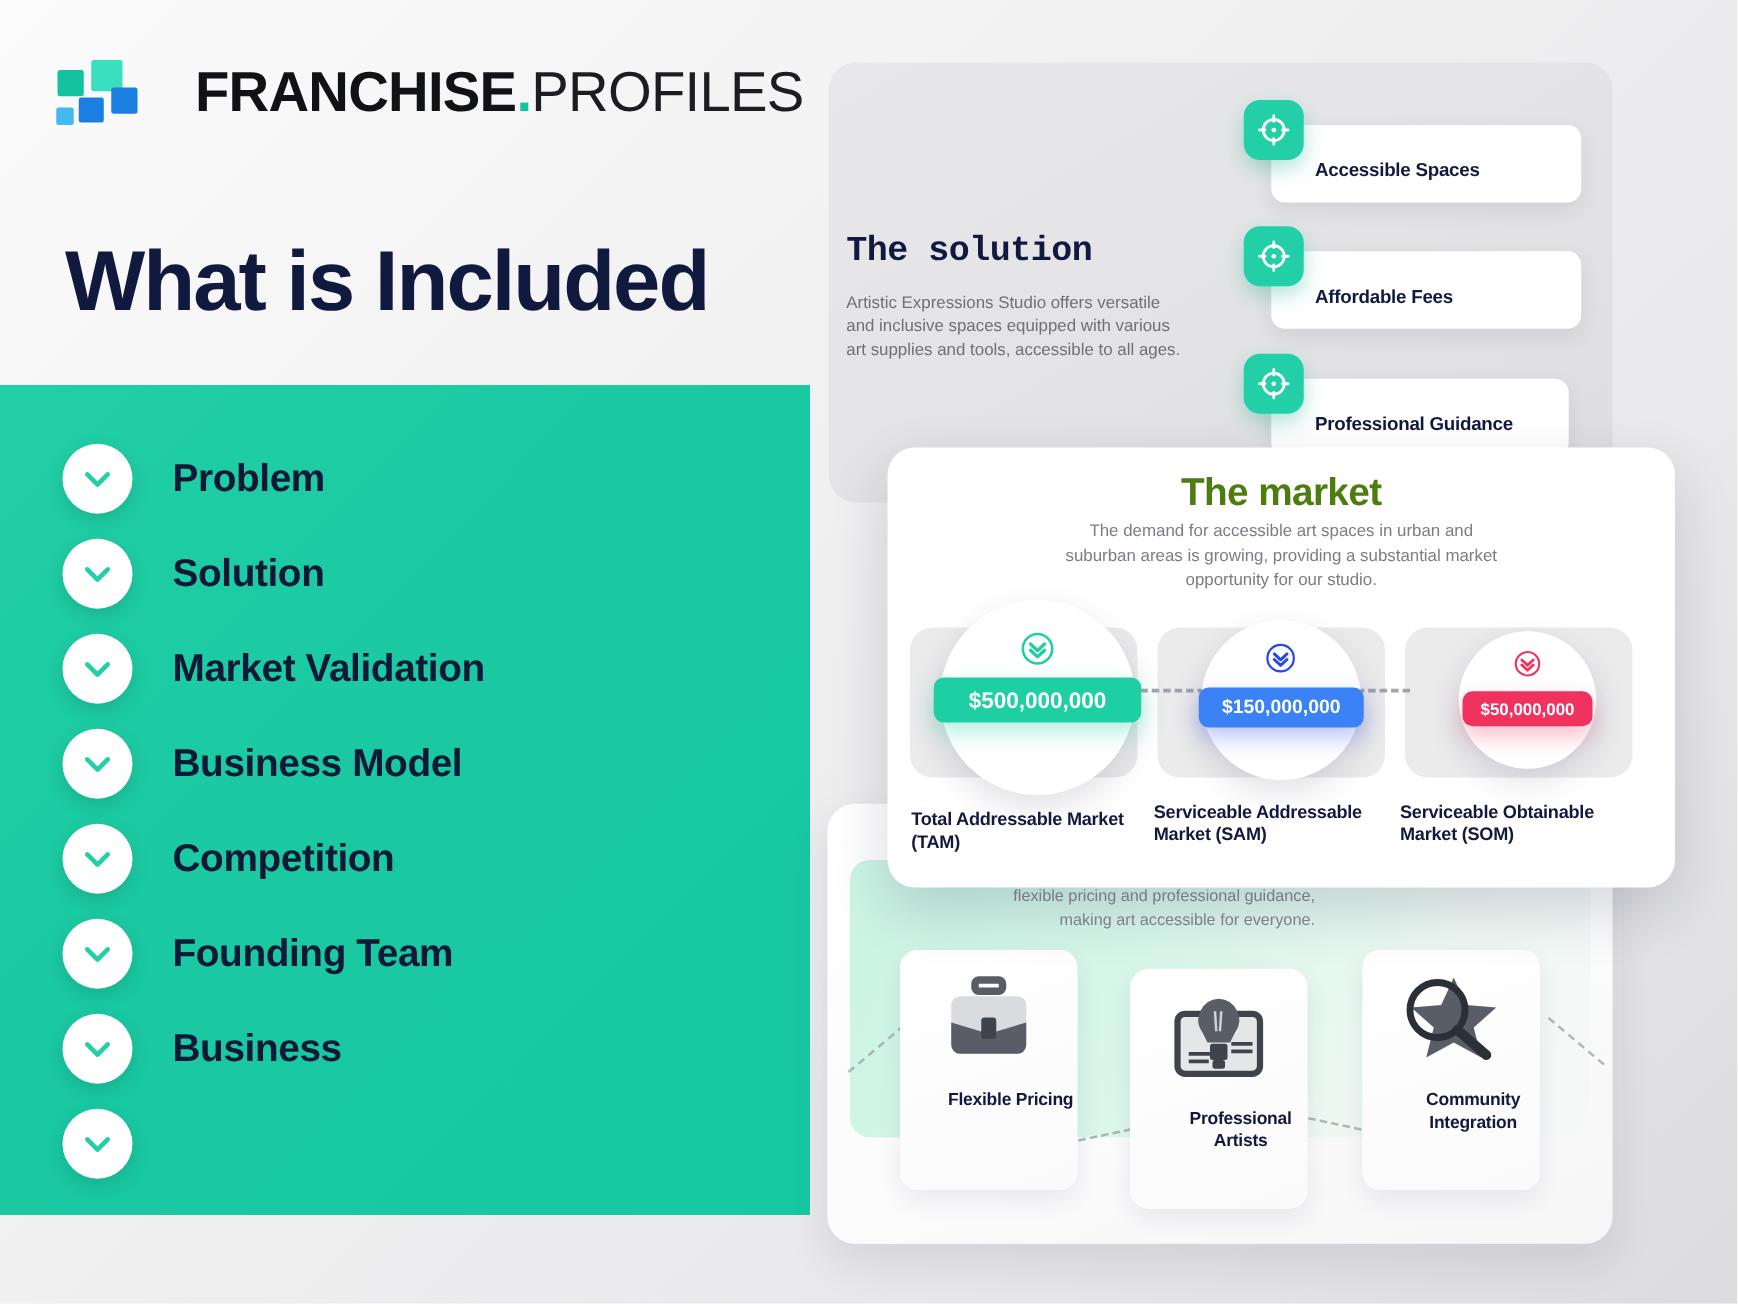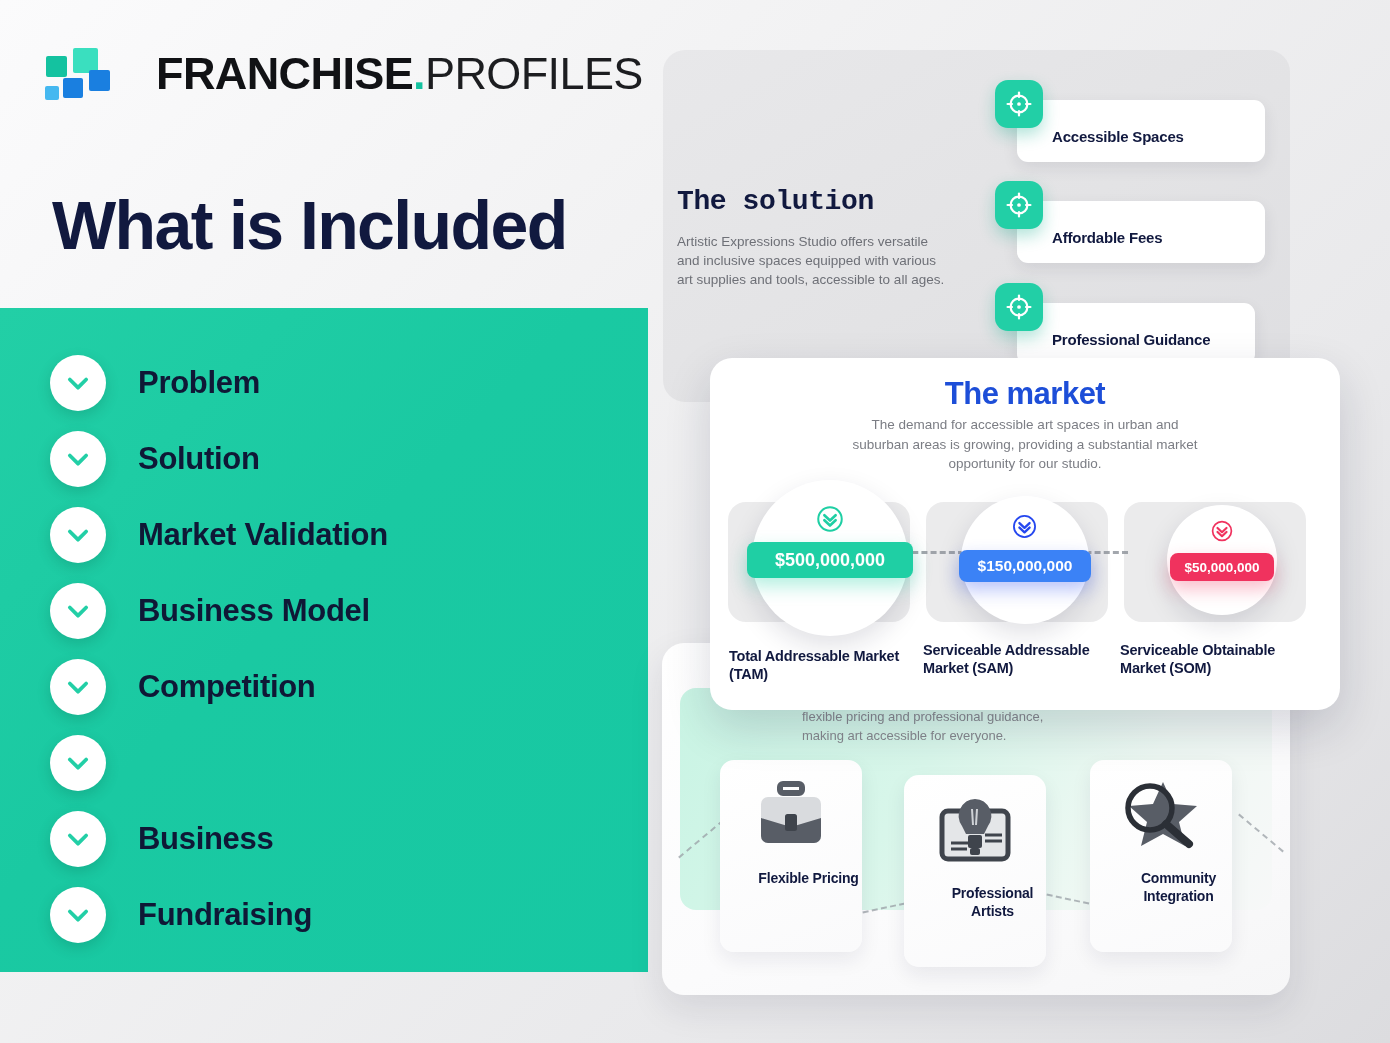--- a/index.html
+++ b/index.html
@@ -91,21 +91,21 @@
     border-radius:22px;
     box-shadow:0 14px 34px rgba(25,30,60,.10);
   }
   .mint-block {
     position:absolute; left:18px; top:45px; width:592px; height:222px;
     border-radius:16px;
     background:linear-gradient(120deg,#c9f4e4 0%,#d8f6ea 40%,#eef8f3 72%,#f7f8f8 100%);
   }
   .bottom-desc {
     position:absolute; left:802px; top:708px; width:250px;
-    text-align:left; font-size:13px; line-height:1.45; color:#85878d;
+    text-align:right; font-size:13px; line-height:1.45; color:#85878d;
   }
   .icon-card {
     position:absolute; background:linear-gradient(160deg,#ffffff 0%,#fafafb 100%);
     border-radius:14px; box-shadow:0 8px 20px rgba(25,30,60,.08);
     display:flex; flex-direction:column; align-items:center;
   }
   .icon-card .glyph { margin-top:18px; }
   .icon-card .cap {
     margin-top:8px; text-align:center; font-size:14px; font-weight:800;
     color:#11193f; line-height:1.25; letter-spacing:-0.2px;padding-left:35px;
@@ -114,21 +114,21 @@
 
   
   .market-card {
     position:absolute; left:710px; top:358px; width:630px; height:352px;
     background:#ffffff; border-radius:22px;
     box-shadow:0 18px 46px rgba(20,25,55,.16);
     overflow:hidden;
   }
   .market-title {
     position:absolute; left:0; right:0; top:18px; text-align:center;
-    font-size:31px; font-weight:800; color:#1d4ed8; letter-spacing:-0.5px;
+    font-size:31px; font-weight:800; color:#4d7c0f; letter-spacing:-0.5px;
   }
   .market-desc {
     position:absolute; left:135px; top:57px; width:360px; text-align:center;
     font-size:13.5px; line-height:1.45; color:#7b7d84;
   }
   .band {
     position:absolute; top:144px; height:120px; border-radius:18px;
     background:#ebebec;
   }
   .mk-wrap { position:absolute; }
@@ -210,36 +210,36 @@
           </svg>
       </span>
       <span class="toc-label">Competition</span>
     </div>
     <div class="toc-row">
       <span class="toc-circle">
         <svg width="28" height="28" viewBox="0 0 24 24" fill="none" stroke="#22cfa6" stroke-width="3.2" stroke-linecap="round" stroke-linejoin="round">
             <polyline points="5,9 12,16 19,9"></polyline>
           </svg>
       </span>
+      <span class="toc-label">Founding Team</span>
     </div>
     <div class="toc-row">
       <span class="toc-circle">
         <svg width="28" height="28" viewBox="0 0 24 24" fill="none" stroke="#22cfa6" stroke-width="3.2" stroke-linecap="round" stroke-linejoin="round">
             <polyline points="5,9 12,16 19,9"></polyline>
           </svg>
       </span>
       <span class="toc-label">Business</span>
     </div>
     <div class="toc-row">
       <span class="toc-circle">
         <svg width="28" height="28" viewBox="0 0 24 24" fill="none" stroke="#22cfa6" stroke-width="3.2" stroke-linecap="round" stroke-linejoin="round">
             <polyline points="5,9 12,16 19,9"></polyline>
           </svg>
       </span>
-      <span class="toc-label">Fundraising</span>
     </div>
   </div>
 
   <div class="solution-panel"></div>
   <div class="solution-title">The solution</div>
   <div class="solution-desc">Artistic Expressions Studio offers versatile and inclusive spaces equipped with various art supplies and tools, accessible to all ages.</div>
 
   <div class="feat" style="left:995px; top:80px; width:270px; height:82px;">
     <div class="feat-card wide"></div>
     <div class="feat-icon">

